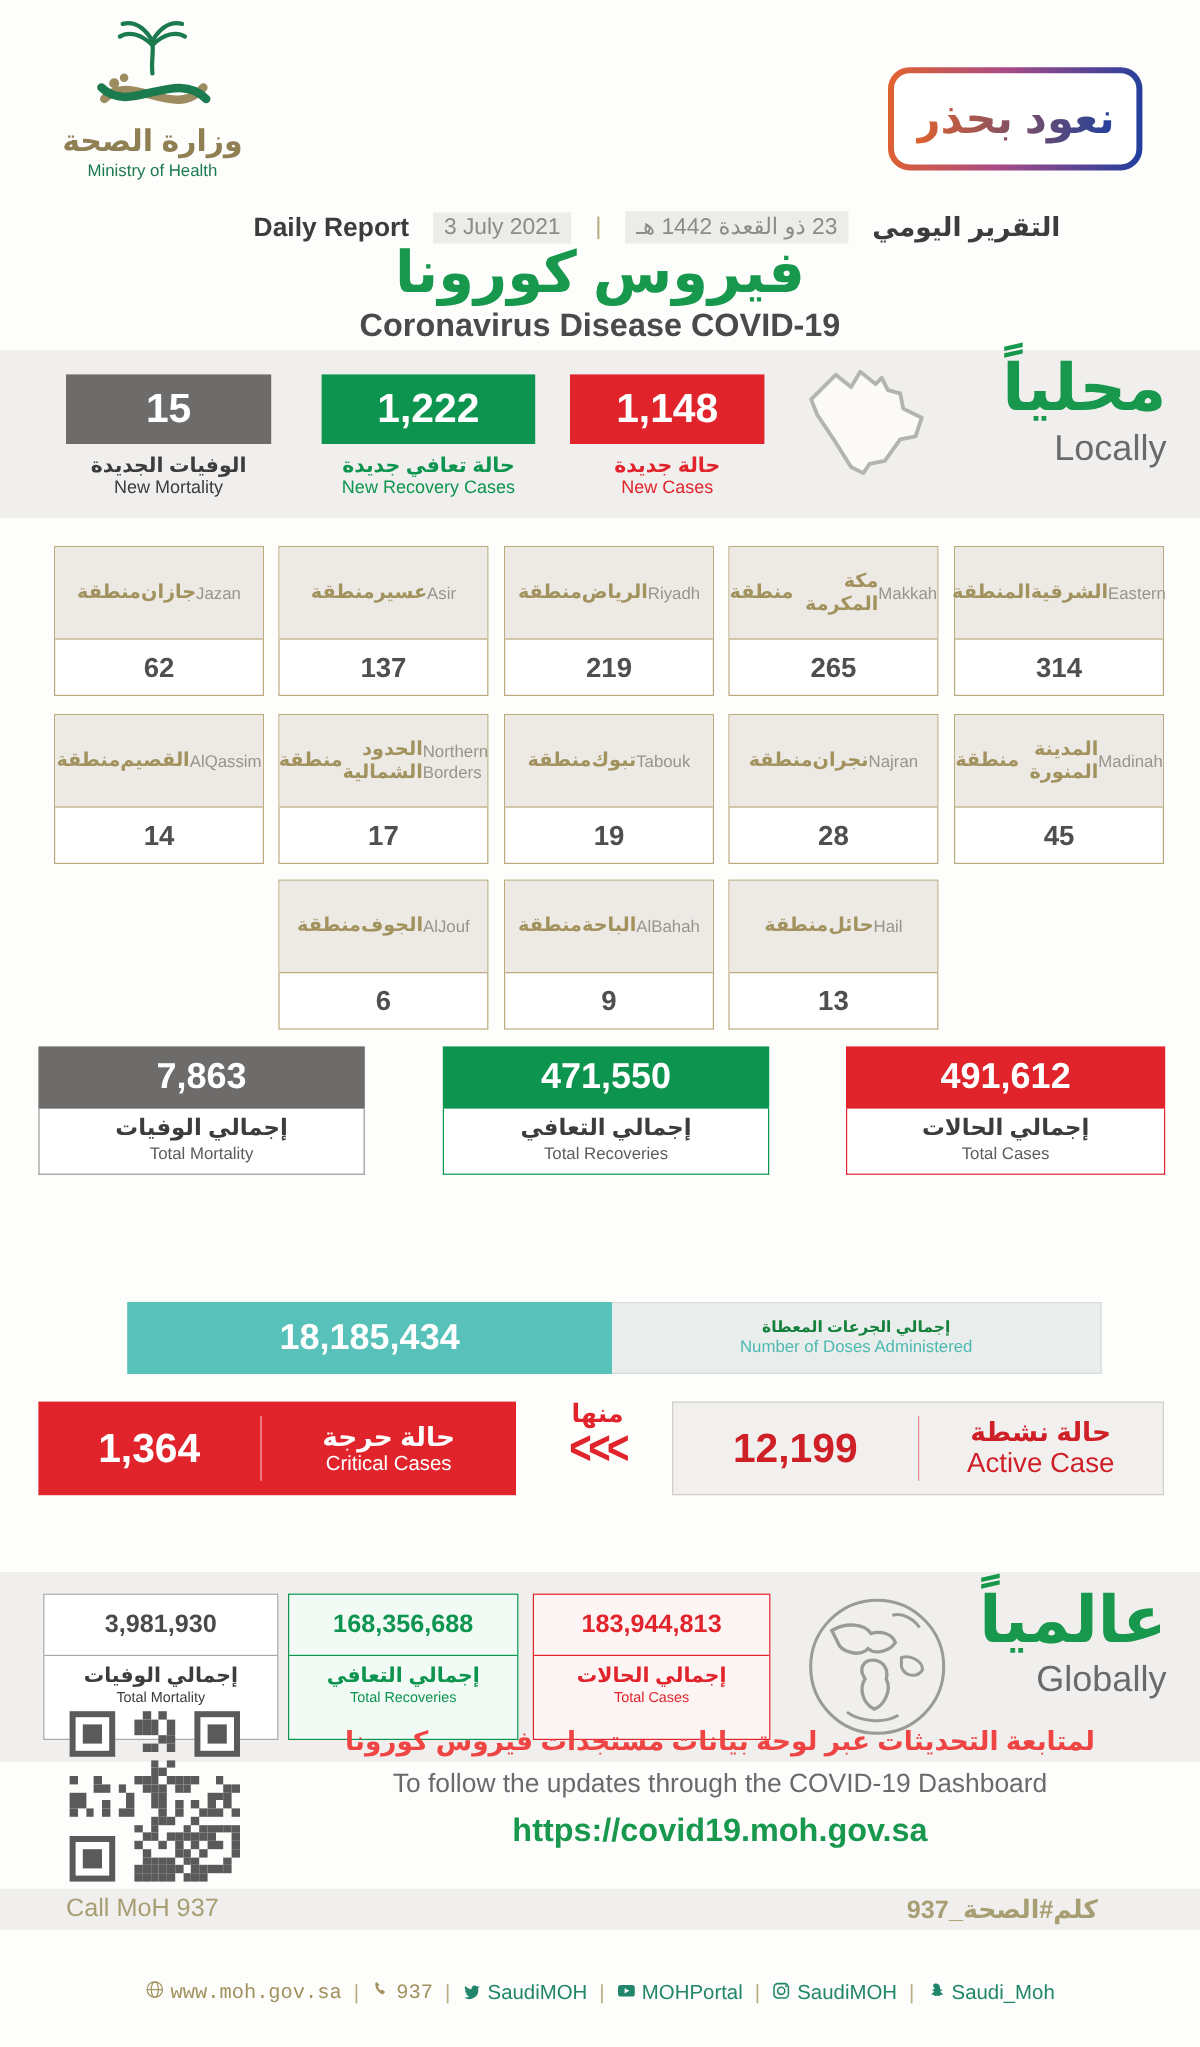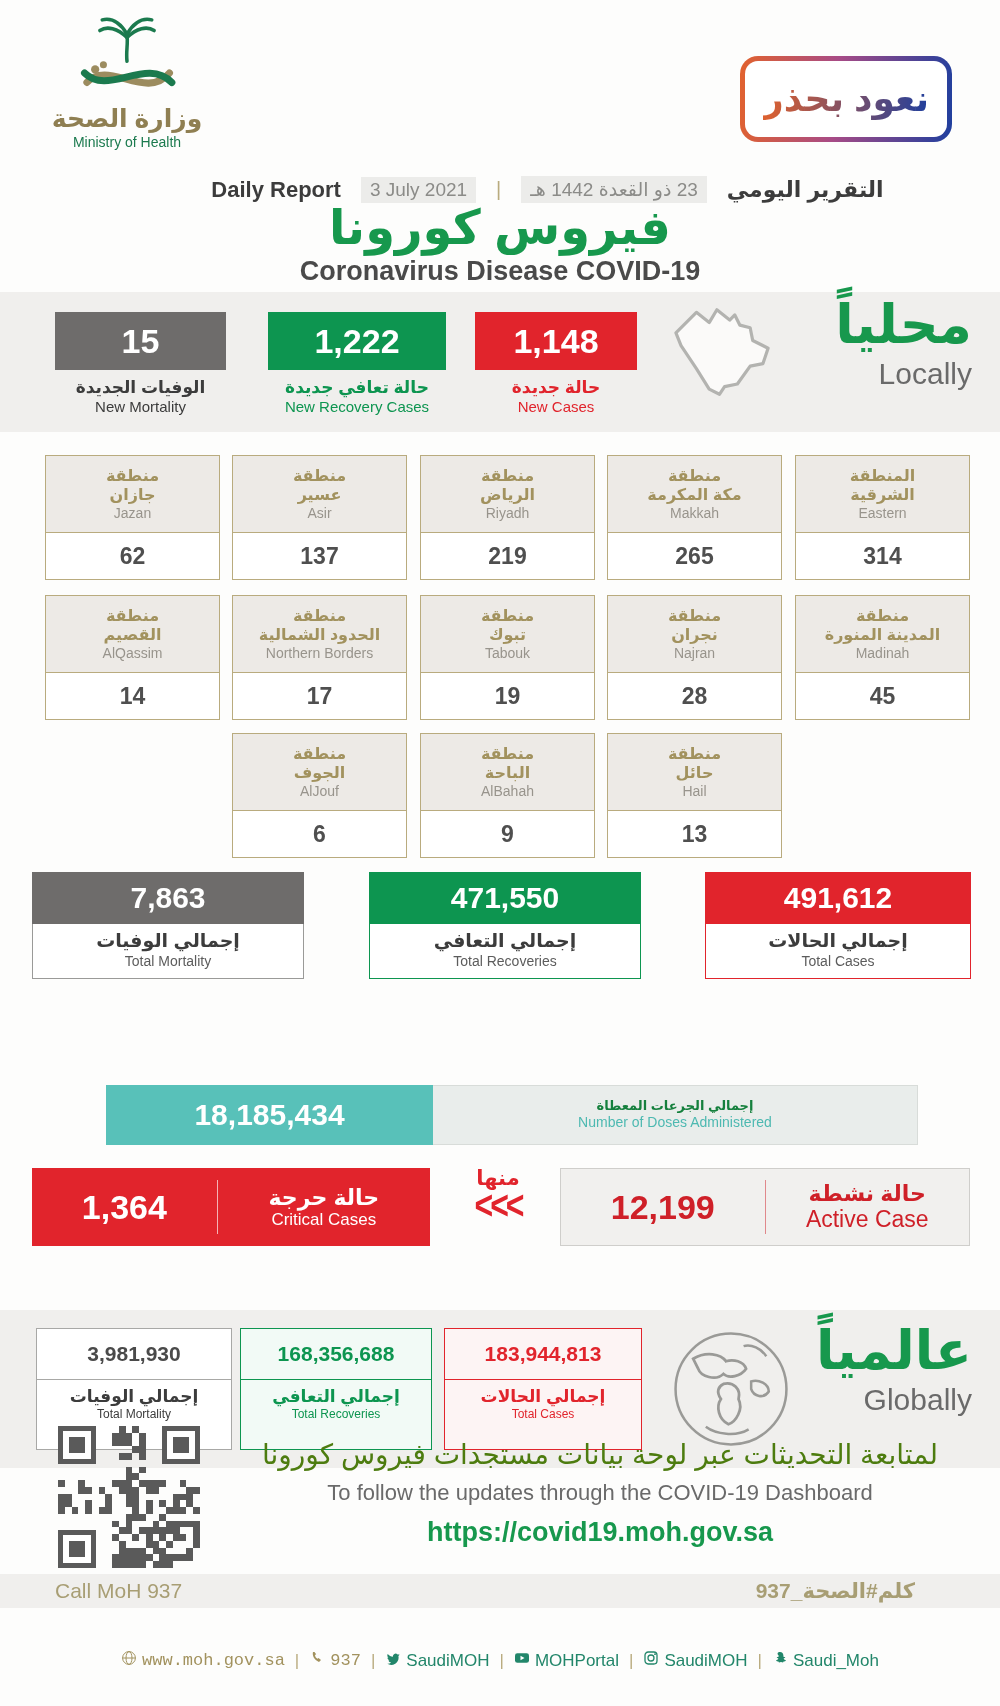--- a/index.html
+++ b/index.html
@@ -35,40 +35,40 @@
   .stat-labels .ar{font-size:17px;font-weight:bold;}
   .stat-labels .en{font-size:15px;}
   .dark{color:#3c3c3c;} .grncol{color:#0d9550;} .redcol{color:#e1242c;}
   .map-ksa{left:658px;top:4px;width:128px;height:130px;}
   .loc-head{right:28px;top:4px;text-align:right;}
   .head-ar{font-size:54px;font-weight:bold;color:#17984d;line-height:1.05;}
   .head-en{font-size:30px;color:#6a6a6a;margin-top:4px;}
 
   
   .rcard{position:absolute;width:175px;height:125px;border:1px solid #b9ab7e;background:#fff;box-sizing:border-box;}
-  .rcard-label{height:76px;background:#edeae6;border-bottom:1px solid #b9ab7e;display:flex;flex-direction:column;align-items:center;justify-content:center;line-height:1.2;}
+  .rcard-label{height:76px;background:#edeae6;border-bottom:1px solid #b9ab7e;display:flex;flex-direction:row;align-items:center;justify-content:center;line-height:1.2;}
   .rcard-label .ar{font-size:16px;font-weight:bold;color:#a2925e;}
   .rcard-label .en{font-size:14px;color:#98948c;margin-top:1px;}
   .rcard-value{height:47px;display:flex;align-items:center;justify-content:center;font-size:23px;font-weight:bold;color:#4f4f4f;}
   .c1{left:45px}.c2{left:232px}.c3{left:420px}.c4{left:607px}.c5{left:795px}
   .r1{top:455px}.r2{top:595px}.r3{top:733px}
 
   
   .tbox{position:absolute;top:872px;width:272px;}
   .tbox-value{height:52px;display:flex;align-items:center;justify-content:center;color:#fff;font-size:30px;font-weight:bold;}
   .tbox-labels{background:#fff;border:1px solid;border-top:none;padding:6px 4px 8px;text-align:center;line-height:1.2;}
   .tbox-labels .ar{font-size:19px;font-weight:bold;color:#3c3c3c;}
   .tbox-labels .en{font-size:14px;color:#5c5c5c;}
   .t-gray{left:32px;} .t-gray .tbox-value{background:#6e6c6b;} .t-gray .tbox-labels{border-color:#9a9a98;}
   .t-green{left:369px;} .t-green .tbox-value{background:#0d9550;} .t-green .tbox-labels{border-color:#0d9550;}
   .t-red{left:705px;width:266px;} .t-red .tbox-value{background:#e1242c;} .t-red .tbox-labels{border-color:#e1242c;}
 
   
   .doses{top:1085px;left:106px;width:812px;height:60px;display:flex;}
-  .doses-value{width:327px;background:#58c1b9;color:#fff;display:flex;align-items:center;justify-content:center;font-size:30px;font-weight:bold;}
+  .doses-value{width:404px;background:#58c1b9;color:#fff;display:flex;align-items:center;justify-content:center;font-size:30px;font-weight:bold;}
   .doses-label{flex:1;background:#e9edeb;border:1px solid #d8dcd9;border-left:none;display:flex;flex-direction:column;align-items:center;justify-content:center;line-height:1.25;box-sizing:border-box;}
   .doses-label .ar{font-size:13px;font-weight:bold;color:#15803d;}
   .doses-label .en{font-size:14px;color:#4db9b1;}
 
   
   .crit{top:1168px;left:32px;width:398px;height:78px;background:#e1242c;display:flex;align-items:center;color:#fff;}
   .crit-value{flex:1;text-align:center;font-size:34px;font-weight:bold;}
   .crit-div{width:1px;height:54px;background:rgba(255,255,255,.65);}
   .crit-labels{flex:1.15;text-align:center;line-height:1.15;}
   .crit-labels .ar{font-size:22px;font-weight:bold;}
@@ -97,21 +97,21 @@
   .glob-head{right:28px;top:12px;text-align:right;}
 
   
   .qr{left:58px;top:1426px;width:142px;height:142px;}
   .qr-grid{position:absolute;inset:0;display:grid;grid-template-columns:repeat(21,1fr);grid-template-rows:repeat(21,1fr);}
   .qr-grid i{display:block;} .qr-grid i.m{background:#5a5a5a;}
   .qf{position:absolute;width:38px;height:38px;border:5px solid #5a5a5a;box-sizing:border-box;background:#fff;}
   .qf::after{content:"";position:absolute;inset:6px;background:#5a5a5a;}
   .qf.tl{left:0;top:0}.qf.tr{right:0;top:0}.qf.bl{left:0;bottom:0}
   .dash{left:230px;right:30px;top:1438px;text-align:center;}
-  .dash-ar{font-size:28px;font-weight:normal;color:#4d7c0f;}
+  .dash-ar{font-size:22px;font-weight:bold;color:#ef4444;}
   .dash-en{font-size:22px;color:#6a6a6a;margin-top:9px;}
   .dash-url{display:inline-block;font-size:27px;font-weight:bold;color:#17984d;margin-top:11px;text-decoration:none;}
 
   
   .sec-footer{top:1574px;height:34px;display:flex;align-items:center;}
   .call-en{position:absolute;left:55px;font-size:21px;color:#a89e74;}
   .call-ar{position:absolute;right:85px;font-size:21px;font-weight:bold;color:#a89e74;}
   .links{left:0;right:0;top:1650px;display:flex;justify-content:center;align-items:center;gap:10px;font-size:17px;}
   .link{display:flex;align-items:center;gap:5px;text-decoration:none;}
   .link svg{width:16px;height:16px;flex:none;}

